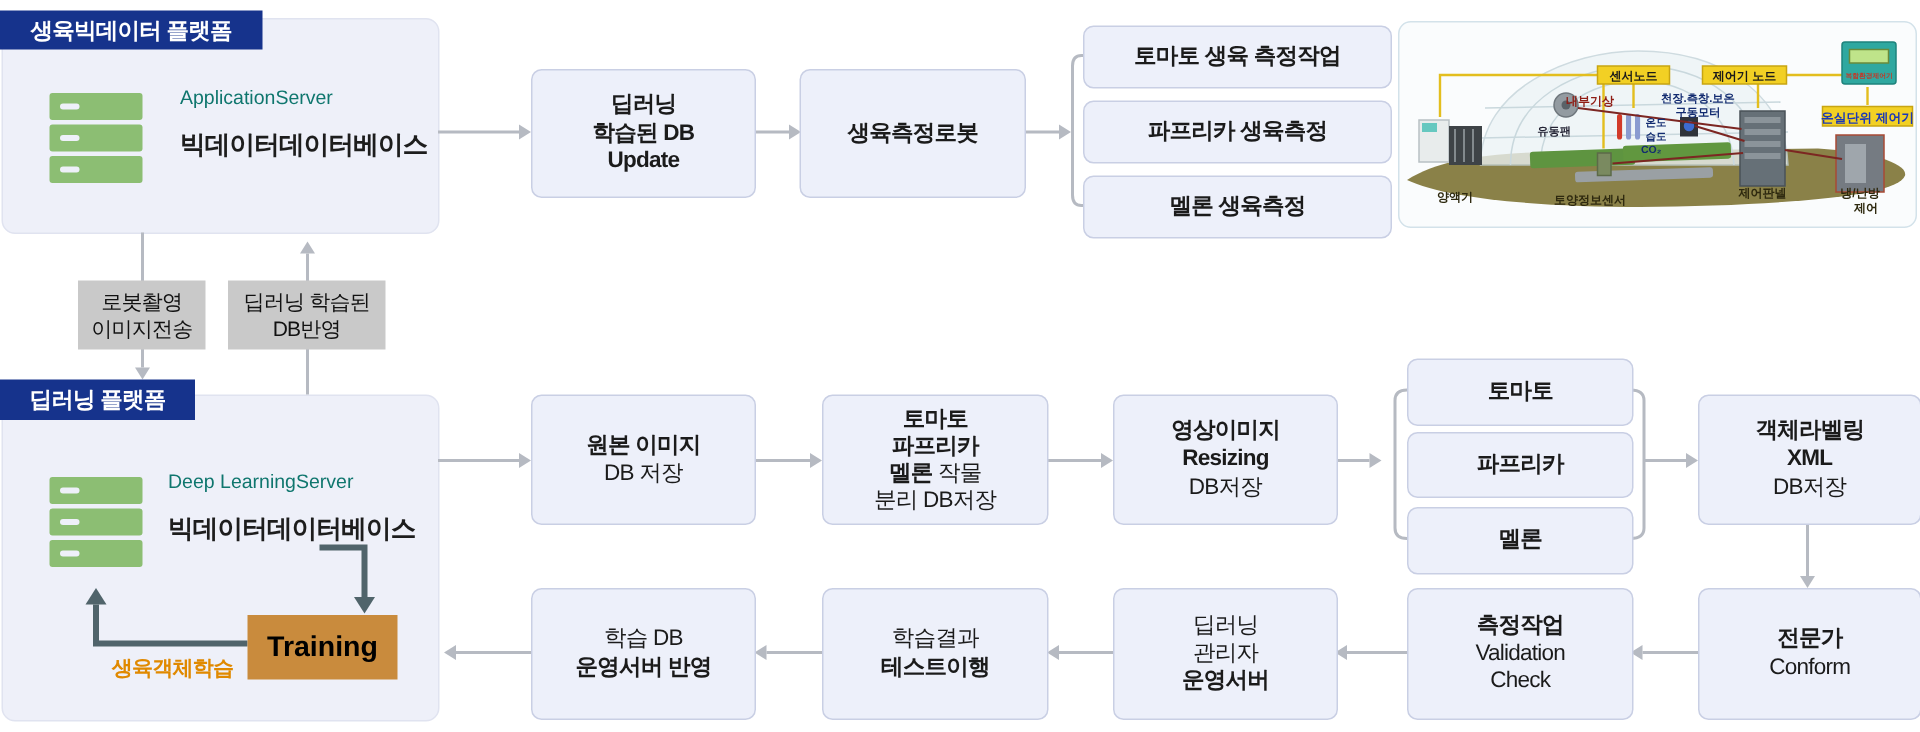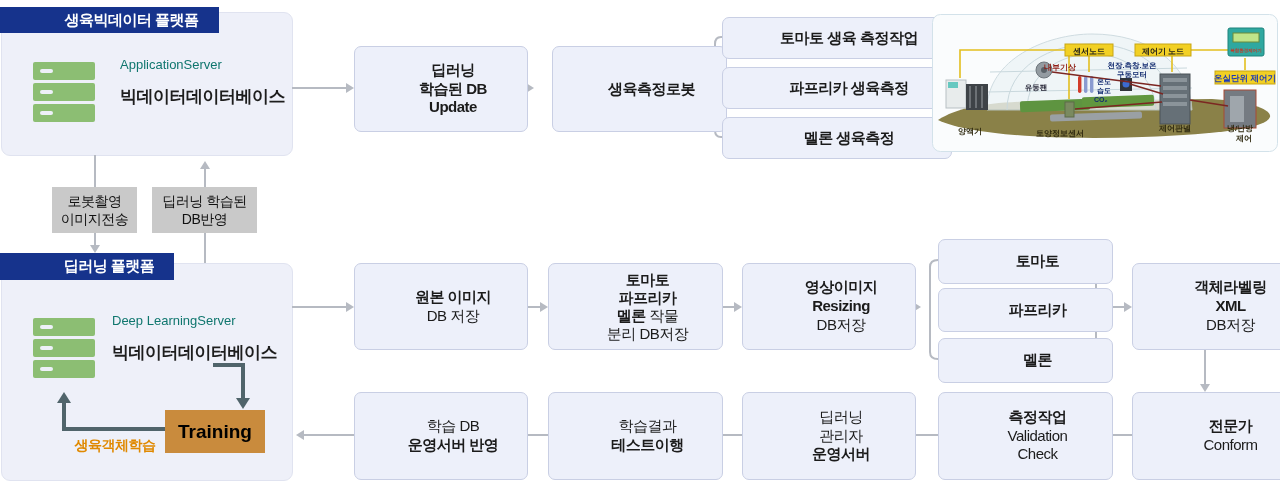--- a/index.html
+++ b/index.html
@@ -1,24 +1,24 @@
 <!DOCTYPE html>
 <html><head>
 <meta charset="utf-8">
 <style>
   html,body{margin:0;padding:0;background:#fff;}
   #canvas{position:relative;width:1280px;height:488px;background:#ffffff;overflow:hidden;
           font-family:"Liberation Sans",sans-serif;color:#1b1b1b;}
   .panel{position:absolute;background:#EEF0F9;border:1px solid #E0E3F0;border-radius:9px;z-index:1;}
   .phead{position:absolute;background:#16338C;color:#fff;font-weight:700;font-size:15px;
-         display:flex;align-items:center;justify-content:center;z-index:4;letter-spacing:-0.5px;padding-left:44px;}
+         display:flex;align-items:center;justify-content:center;z-index:4;letter-spacing:-0.5px;}
   .overlay{position:absolute;left:0;top:0;z-index:2;pointer-events:none;}
   .fbox{position:absolute;background:#EDF0FA;border:1px solid #C9CFE4;border-radius:7px;
         display:flex;flex-direction:column;align-items:center;justify-content:center;
-        text-align:left;font-size:15px;line-height:1.26;z-index:3;letter-spacing:-0.5px;padding-left:24px;}
+        text-align:left;font-size:15px;line-height:1.26;z-index:3;letter-spacing:-0.5px;}
   .fbox .ln{display:block;}
   .b{font-weight:700;}
   .gbox{position:absolute;background:#C9C9C9;color:#111;font-size:14px;text-align:center;
         display:flex;flex-direction:column;align-items:center;justify-content:center;
         line-height:1.3;z-index:3;letter-spacing:-0.5px;}
   .server-icon{position:absolute;width:62px;z-index:3;}
   .server-icon .bar{position:relative;height:18px;background:#8CBE73;border-radius:2px;margin-bottom:3px;}
   .server-icon .bar::before{content:"";position:absolute;left:7px;top:7px;width:13px;height:4px;
         background:#EEF0F9;border-radius:2px;}
   .srv-label{position:absolute;font-size:13px;color:#0f766e;line-height:1.3;z-index:3;}
@@ -113,21 +113,21 @@
   <div class="gbox" style="left:152px;top:187px;width:105px;height:46px">
       <span class="ln"><span>딥러닝 학습된</span></span>
       <span class="ln"><span>DB반영</span></span>
     </div>
 
   <div class="fbox" style="left:354px;top:46px;width:148px;height:84px">
       <span class="ln"><span class="b">딥러닝</span></span>
       <span class="ln"><span class="b">학습된 DB</span></span>
       <span class="ln"><span class="b">Update</span></span>
     </div>
-  <div class="fbox" style="left:552px;top:46px;width:149px;height:84px">
+  <div class="fbox" style="left:533px;top:46px;width:149px;height:84px">
       <span class="ln"><span class="b">생육측정로봇</span></span>
     </div>
   <div class="fbox" style="left:722px;top:17px;width:204px;height:40px">
       <span class="ln"><span class="b">토마토 생육 측정작업</span></span>
     </div>
   <div class="fbox" style="left:722px;top:67px;width:204px;height:40px">
       <span class="ln"><span class="b">파프리카 생육측정</span></span>
     </div>
   <div class="fbox" style="left:722px;top:117px;width:204px;height:40px">
       <span class="ln"><span class="b">멜론 생육측정</span></span>

